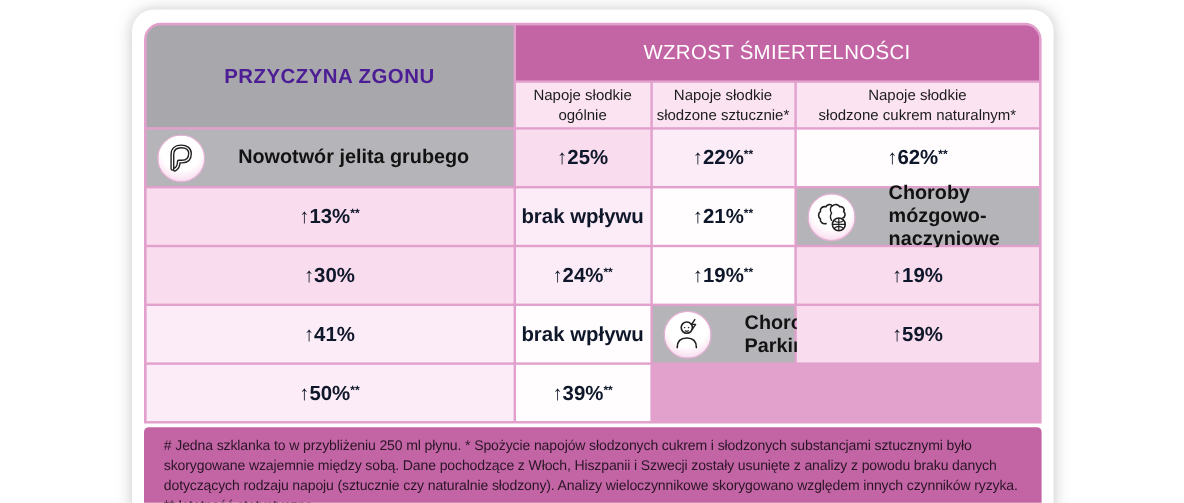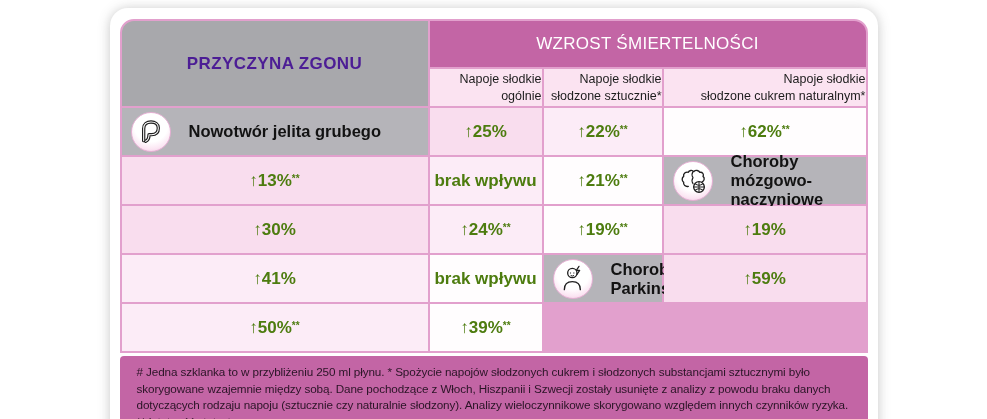--- a/index.html
+++ b/index.html
@@ -28,37 +28,37 @@
   }
   .mainhead {
     grid-column:2/5;
     background:#c365a5; color:#ffffff;
     display:flex; flex-direction:column; align-items:center; justify-content:center;
     font-weight:normal; font-size:17px; letter-spacing:.3px; line-height:1.3; text-align:center;gap:17px;
   }
   .mainhead sup { font-size:10px; }
   .sub {
     background:#fbe3f1; color:#1c1c1c;
-    display:flex; flex-direction:column; align-items:flex-end; justify-content:center;
+    display:flex; flex-direction:column; align-items:center; justify-content:center;
     font-size:12.5px; line-height:1.3; text-align:center;
   }
   .labelcell {
-    background:#b5b4b9; display:flex; align-items:center; gap:18px; padding-left:9px;
+    background:#b5b4b9; display:flex; align-items:center; gap:28px; padding-left:9px;
   }
   .labelcell .rowlabel { font-weight:bold; font-size:16.5px; color:#121212; }
   .iconwrap {
     width:40px; height:40px; border-radius:50%; flex:0 0 40px;
     background:radial-gradient(circle at 50% 32%, #ffffff 52%, #fbe6f3 74%, #eeb6da 100%);
     border:1px solid #e6b0d4;
     display:flex; align-items:center; justify-content:center;
   }
   .iconwrap svg { width:32px; height:32px; stroke:#1f1f1f; fill:none; stroke-width:2.2; stroke-linecap:round; stroke-linejoin:round; }
   .cell {
     display:flex; align-items:center; justify-content:center;
-    font-weight:bold; font-size:17px; color:#4d7c0f;
+    font-weight:bold; font-size:17px; color:#0f172a;
   }
   .cell sup { font-size:10px; position:relative; top:-2px; font-weight:bold; }
   .col1 { background:#f9ddee; }
   .col2 { background:#fcecf7; }
   .col3 { background:#fffdfe; }
   .footer {
     width:748px; margin-top:3px;
     background:#c365a5; color:#2a1426;
     border-radius:4px 4px 14px 14px;
     padding:8px 16px 9px 17px;

